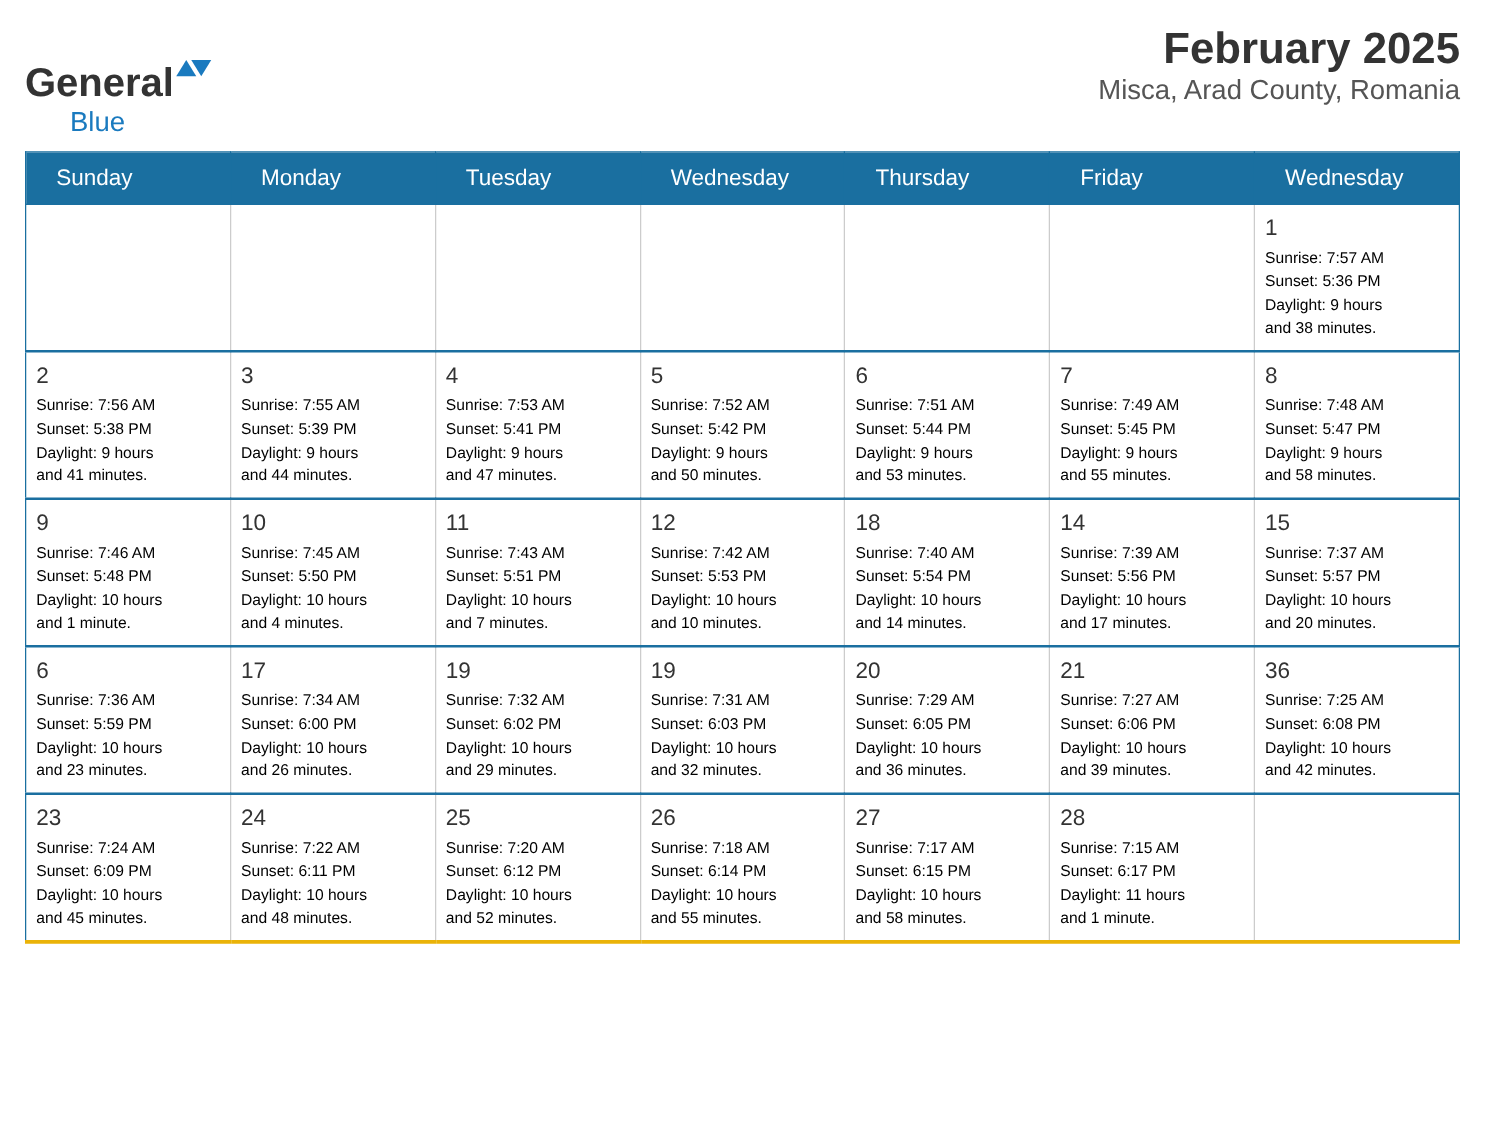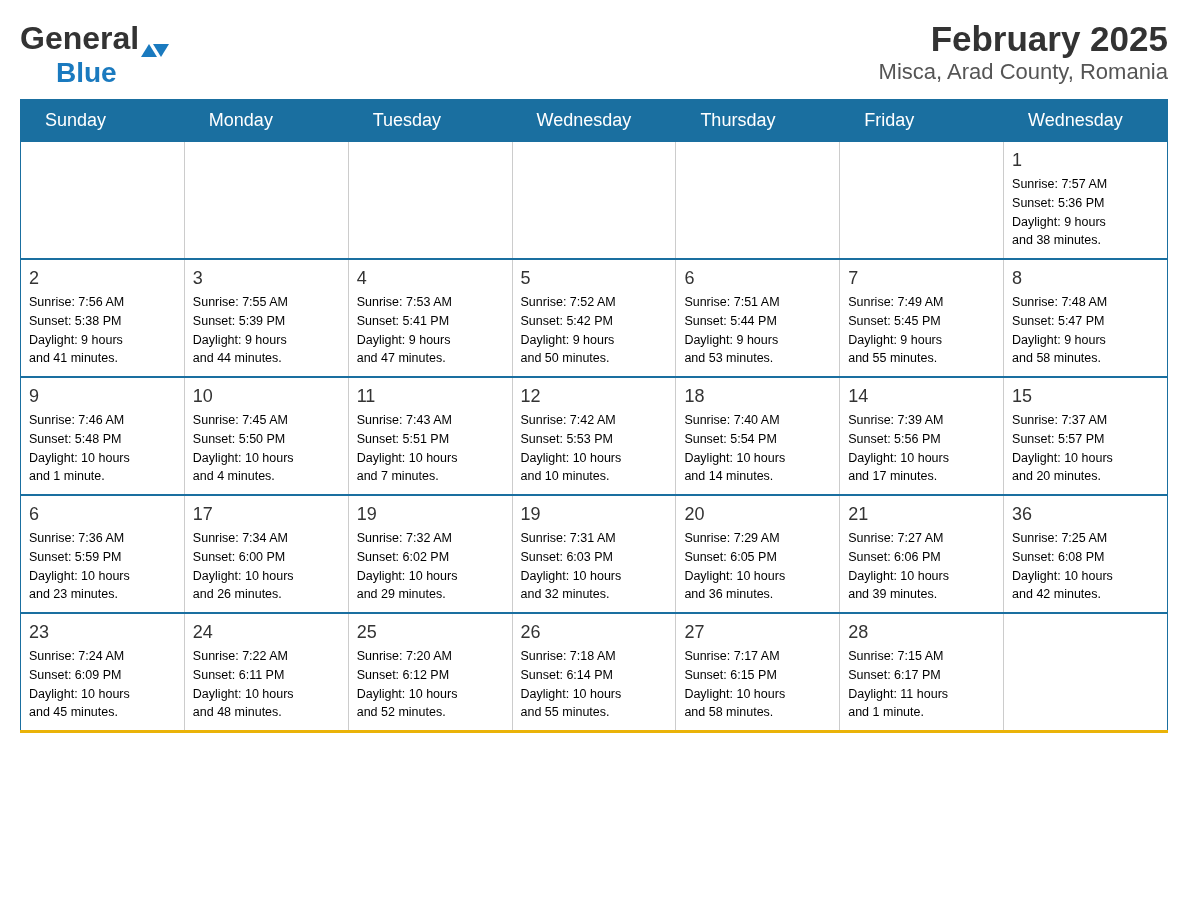--- a/index.html
+++ b/index.html
@@ -15,22 +15,22 @@
       justify-content: space-between;
       align-items: flex-start;
       margin-bottom: 10px;
     }
     .logo {
       display: flex;
       flex-direction: column;
       align-items: flex-start;
     }
     .logo-blue {
-      font-size: 28px;
-      font-weight: bold;
+      font-size: 22px;
+      font-weight: normal;
       color: #1a7abf;
       margin-left: 18px;
     }
     .title-section {
       text-align: right;
     }
     .month-title {
       font-size: 35px;
       font-weight: bold;
       color: #333;
@@ -89,21 +89,22 @@
       line-height: 1.5;
     }
     .empty-cell {
       background: #f9f9f9;
     }
     .last-row td {
       border-bottom: 3px solid #eab308;
     }
     .logo-top-line {
       display: flex;
-      align-items: flex-end;
+      align-items: flex-start;
+      margin-top: 28px;
     }
     .logo-g {
       font-size: 32px;
       font-weight: bold;
       color: #333;
     }
     .logo-triangle-wrap {
       display: inline-flex;
       align-items: center;
       margin-left: 2px;

